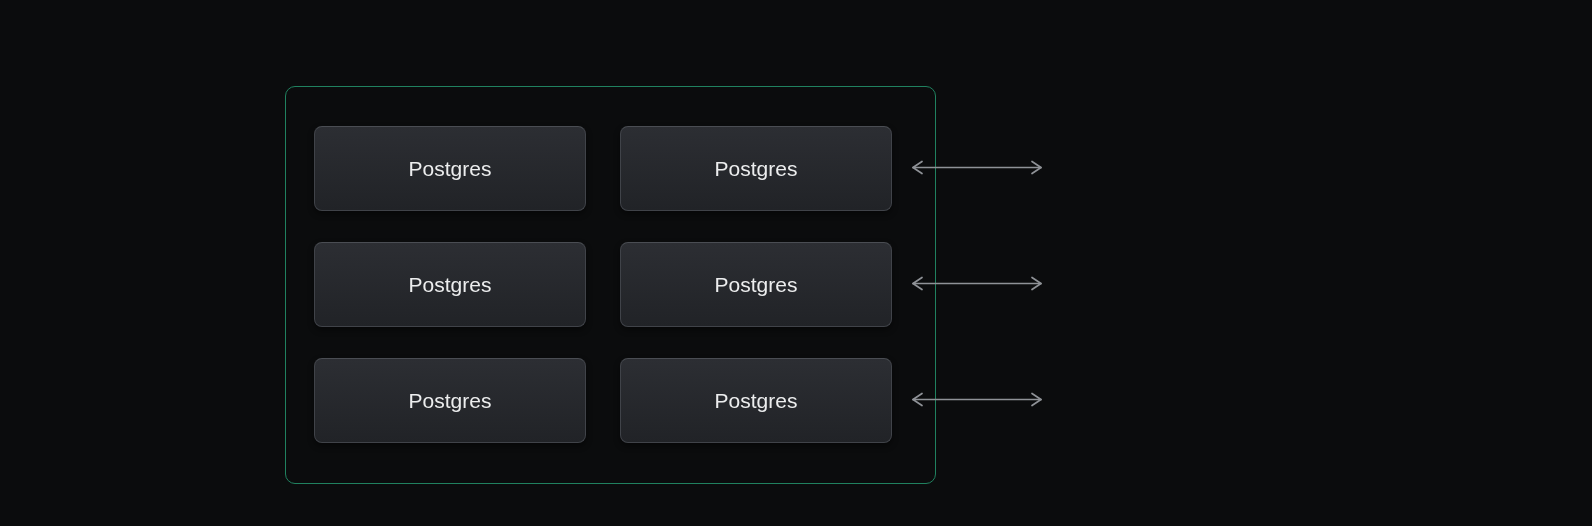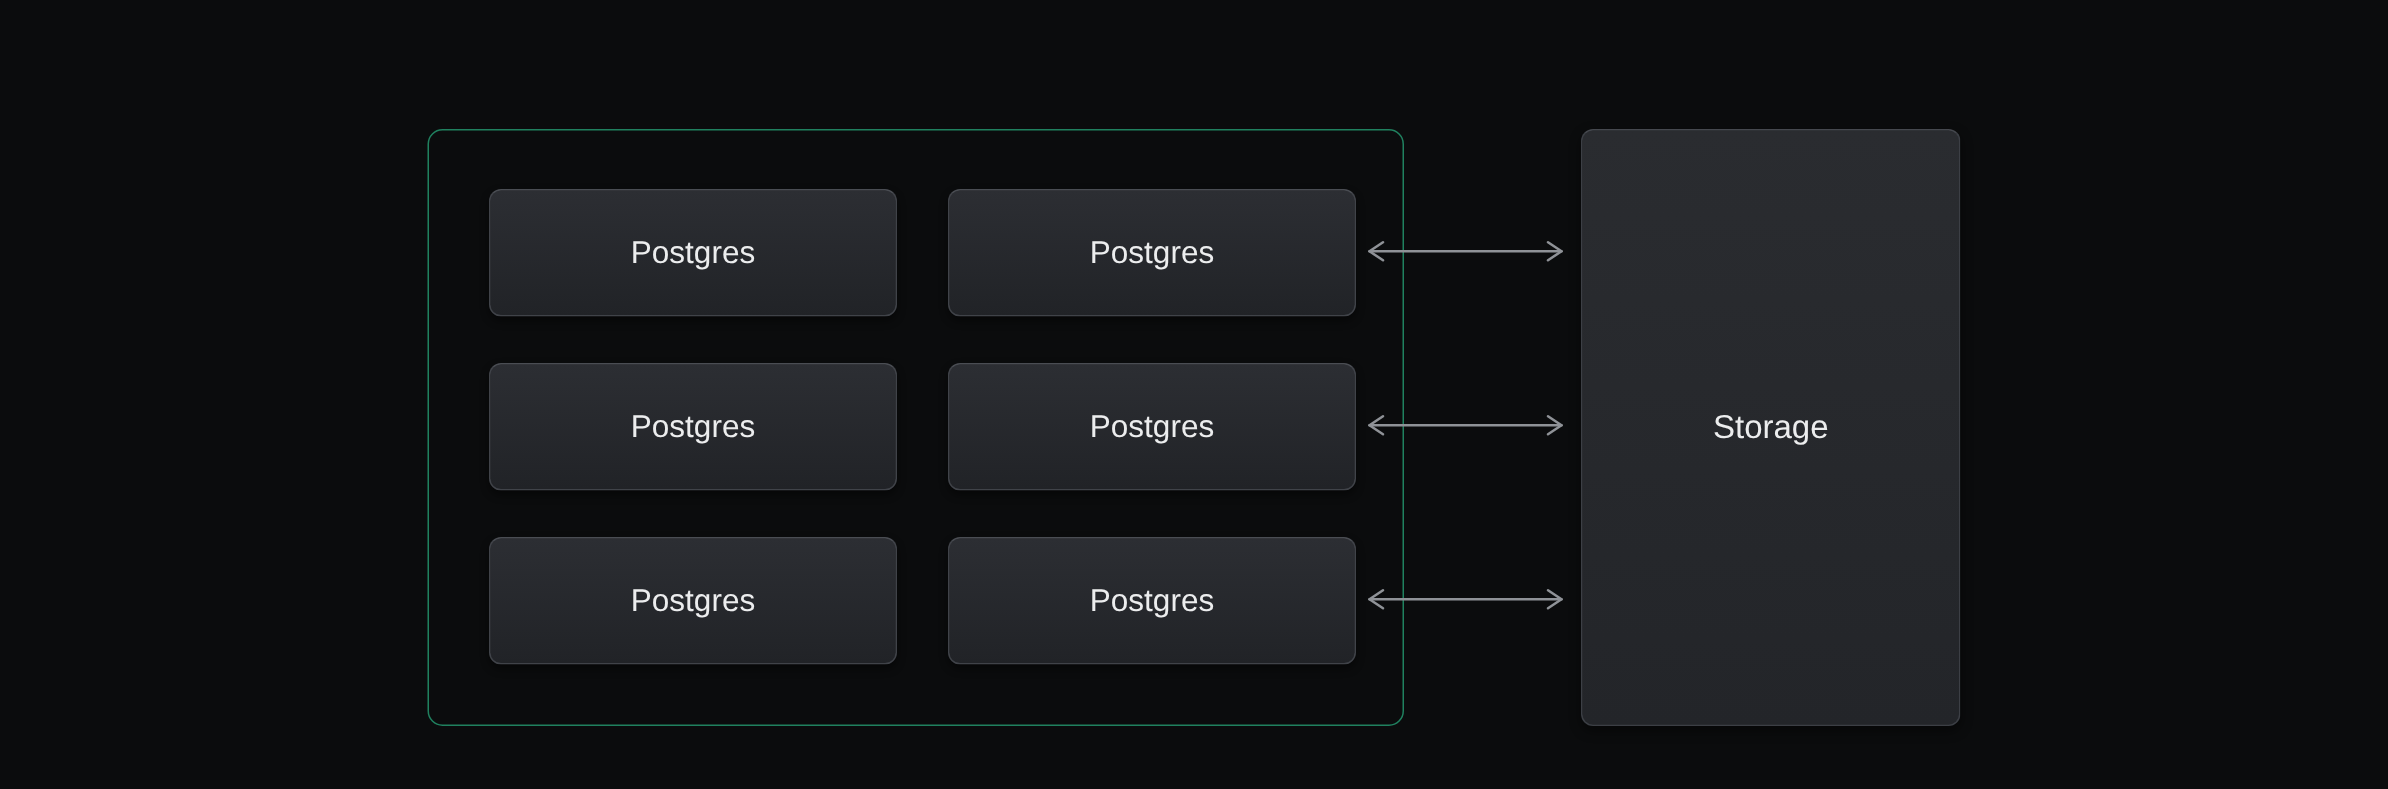--- a/index.html
+++ b/index.html
@@ -47,21 +47,21 @@
     width: 651px;
     height: 398px;
     box-sizing: border-box;
     border: 1px solid var(--cluster-border);
     border-radius: 10px;
     display: grid;
     grid-template-columns: 272px 272px;
     grid-template-rows: 85px 85px 85px;
     column-gap: 34px;
     row-gap: 31px;
-    padding: 39px 0 0 40px;
+    padding: 39px 0 0 28px;
     align-content: start;
   }
   .node {
     box-sizing: border-box;
     border: 1px solid var(--node-border);
     border-top-color: #4A4D53;
     border-radius: 8px;
     background: linear-gradient(180deg, var(--node-bg-top) 0%, var(--node-bg-bottom) 100%);
     box-shadow: 0 3px 6px rgba(0,0,0,0.45);
     display: flex;
@@ -143,17 +143,14 @@
     <polyline points="14,3.5 5,9.5 14,15.5"></polyline>
     <polyline points="124,3.5 133,9.5 124,15.5"></polyline>
   </svg>
 
   <svg class="arrow arrow-3" viewBox="0 0 138 19">
     <line x1="5" y1="9.5" x2="133" y2="9.5"></line>
     <polyline points="14,3.5 5,9.5 14,15.5"></polyline>
     <polyline points="124,3.5 133,9.5 124,15.5"></polyline>
   </svg>
 
-  <div class="storage-box">
-    <span>Storage</span>
-  </div>
 
 </div>
 
 </body></html>

